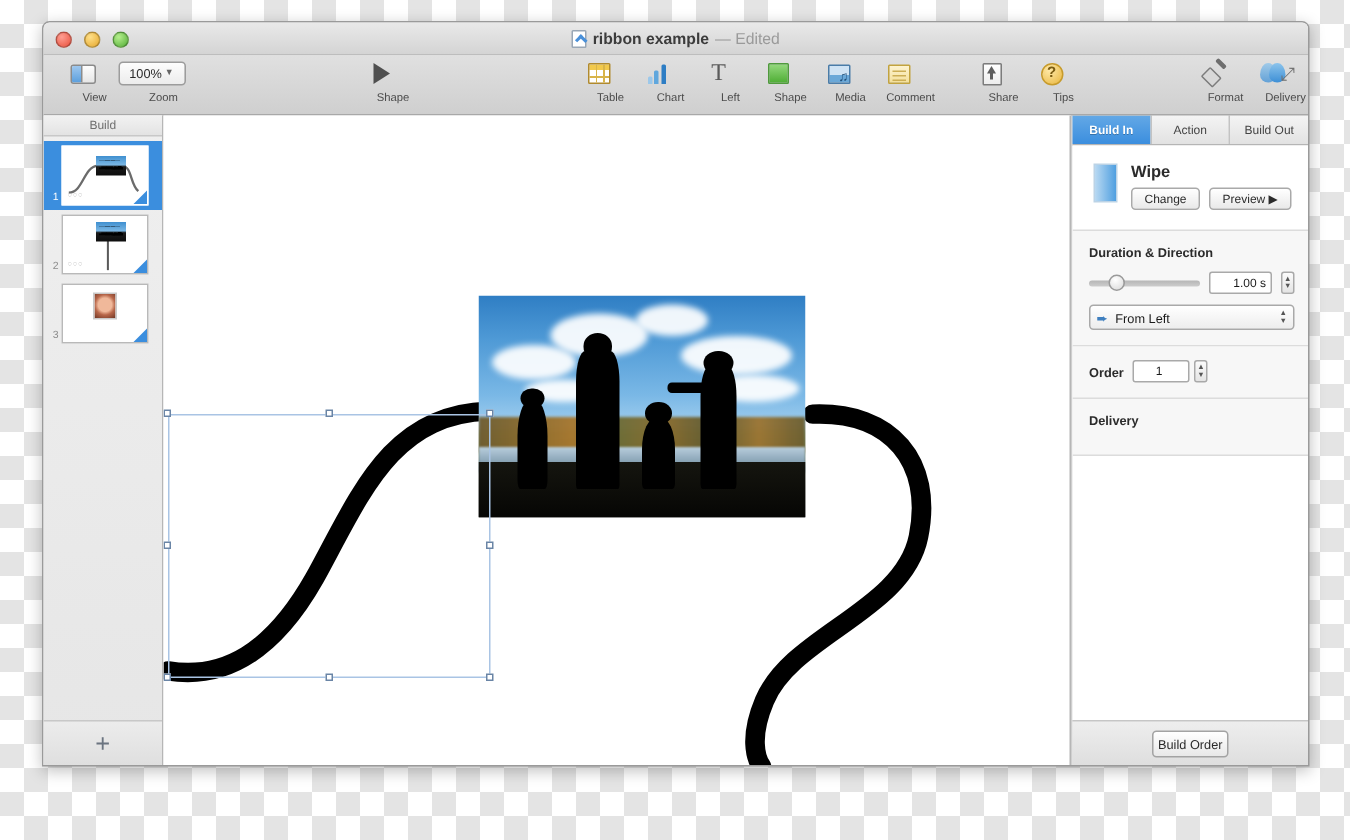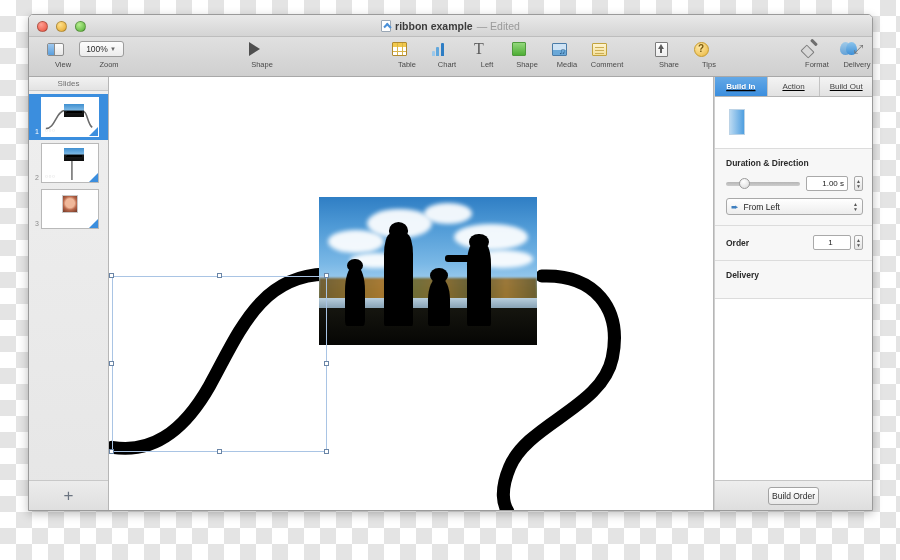--- a/index.html
+++ b/index.html
@@ -333,21 +333,20 @@
   
   #inspector {
     width: 158px; flex: 0 0 158px;
     background: #f2f2f2;
     display: flex; flex-direction: column;
     border-left: 1px solid #cfcfcf;
   }
   #insp-tabs {
     height: 20px; flex: 0 0 auto; display: flex;
     border-bottom: 1px solid #b5b5b5;
-    text-decoration: underline;
   }
   .insp-tab {
     flex: 1 1 0; font-size: 8px; color: #444;
     display: flex; align-items: center; justify-content: center;
     background: linear-gradient(to bottom, #f4f4f4, #e2e2e2);
     border-right: 1px solid #c3c3c3;
   }
   .insp-tab:last-child { border-right: none; }
   .insp-tab.active {
     background: linear-gradient(to bottom, #63a8e6, #3b8ede);
@@ -411,21 +410,21 @@
     height: 17px; border: 1px solid #a9a9a9; border-radius: 3px;
     background: linear-gradient(to bottom, #ffffff, #ededed);
     display: flex; align-items: center; padding: 0 4px;
     font-size: 8.5px; color: #1a1a1a; position: relative; gap: 5px;
   }
   .combo .arrows {
     position: absolute; right: 4px; top: 50%; transform: translateY(-50%);
     font-size: 5px; color: #555; line-height: 5px; text-align: center;
   }
   .dir-arrow { color: #3f7fbf; font-size: 9px; }
-  .row-inline { display: flex; align-items: center; justify-content: space-between; gap: 6px; }
+  .row-inline { display: flex; align-items: center; gap: 6px; }
   .row-inline .sec-title { margin-bottom: 0; }
   #insp-footer {
     flex: 0 0 auto; height: 30px;
     border-top: 1px solid #c6c6c6;
     background: linear-gradient(to bottom, #eeeeee, #dedede);
     display: flex; align-items: center; justify-content: center;
   }
   #build-order-btn {
     font-size: 8.5px; color: #2b2b2b; padding: 3px 3px;
     border: 1px solid #a3a3a3; border-radius: 3px;
@@ -558,21 +557,21 @@
         
       </div>
     </div>
 
     <div id="expand-btn">⤢</div>
   </div>
 
   <div id="body-row">
 
     <div id="navigator">
-      <div id="nav-header">Slides</div>
+      <div id="nav-header">Build</div>
       <div id="nav-list">
 
         <div class="slide-row selected">
           <span class="slide-num">1</span>
           <div class="slide-thumb">
             <svg class="thumb-ribbon" viewBox="0 0 58 40" preserveAspectRatio="none">
               <path d="M4 32 C 14 32, 14 14, 24 13 L 40 13 C 48 13, 46 26, 52 31" fill="none" stroke="#6b6b6b" stroke-width="1.6"></path>
             </svg>
             <div class="thumb-photo" style="left:22px;top:6px;width:20px;height:13px;"></div>
             <span class="thumb-dots">○○○</span>
@@ -654,20 +653,27 @@
       <div id="insp-tabs">
         <div class="insp-tab active">Build In</div>
         <div class="insp-tab">Action</div>
         <div class="insp-tab">Build Out</div>
       </div>
 
       <div id="insp-body">
 
         <div class="effect-row">
           <div class="effect-swatch"></div>
+          <div>
+            <div class="effect-name">Wipe</div>
+            <div class="btn-row">
+              <span class="mini-btn">Change</span>
+              <span class="mini-btn">Preview ▶</span>
+            </div>
+          </div>
         </div>
 
         <div class="section">
           <div class="sec-title">Duration &amp; Direction</div>
           <div class="dur-row">
             <span class="slider">
               <span class="thumb"></span>
             </span>
             <span class="num-field">1.00 s</span>
             <span class="stepper">

